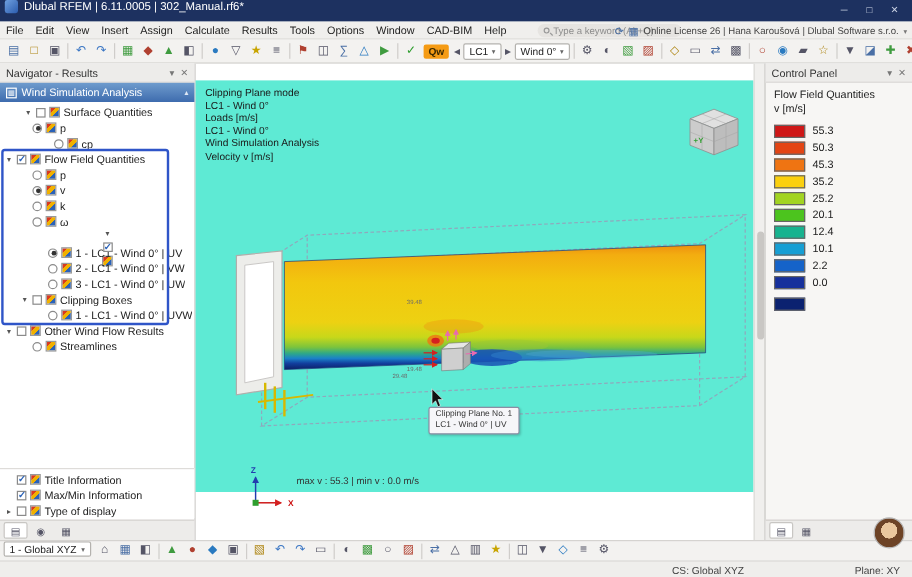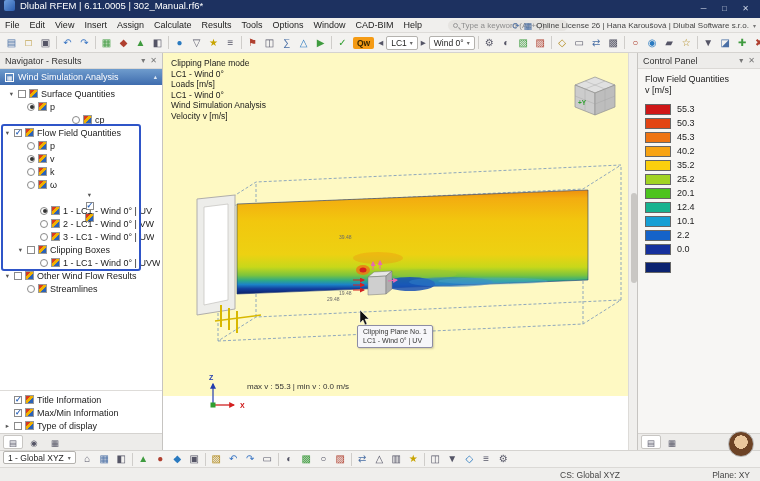--- a/index.html
+++ b/index.html
@@ -43,21 +43,21 @@
 .cb.on::after{content:"\2713";position:absolute;left:0;top:-2px;font-size:8px;color:#2a62b8;font-weight:bold}
 .rb.on::after{content:"";position:absolute;left:1.5px;top:1.5px;width:4px;height:4px;border-radius:50%;background:#333}
 .ti{width:9px;height:9px;flex:none;border:1px solid #999;background:linear-gradient(135deg,#d83a20 0 30%,#f0b000 30% 62%,#2a62b8 62% 100%)}
 .tlabel{overflow:hidden}
 #tree-highlight{position:absolute;left:1px;top:71px;width:140px;height:147px;border:2px solid #2f55c8;border-radius:3px;pointer-events:none}
 #nav-footer{position:absolute;left:0;right:0;bottom:18px;border-top:1px solid #dedcd9;padding-top:2px;background:#fff}
 #nav-tabs,#cp-tabs{position:absolute;left:0;right:0;bottom:0;height:17px;background:#edecea;border-top:1px solid #d5d3d0;display:flex;align-items:center;padding-left:3px;gap:1px}
 .ptab{width:20px;height:14px;line-height:14px;text-align:center;font-size:8.5px;color:#556;border:1px solid transparent}
 .ptab.active{background:#fff;border-color:#c8c6c3;border-radius:2px}
 
-#viewport{position:absolute;left:163px;top:53px;width:465px;height:343px;background:#fef9c3}
+#viewport{position:absolute;left:163px;top:67px;width:465px;height:343px;background:#5eead4}
 #scene{position:absolute;left:0;top:0;width:465px;height:397px}
 #vp-info{position:absolute;left:8px;top:5px;font-size:8.5px;line-height:10.5px;color:#1a1a1a}
 #vp-status{position:absolute;left:84px;bottom:5px;font-size:8px;color:#333}
 #vp-tooltip{position:absolute;left:194px;top:272px;background:#f6f6f9;border:1px solid #8d8da4;border-radius:2px;padding:2px 5px;font-size:7px;line-height:8.5px;color:#333;box-shadow:1px 1px 2px rgba(0,0,0,.18)}
 .pl{font-size:5px;fill:#6a6a6a}
 #vscroll{position:absolute;left:628px;top:53px;width:9px;height:397px;background:#f0efed;border-left:1px solid #dddbd8}
 #vthumb{position:absolute;left:1.5px;top:140px;width:6px;height:90px;background:#c9c7c4;border-radius:3px}
 
 #controlpanel{position:absolute;left:637px;top:53px;width:123px;height:397px;background:#f7f6f4;border-left:1px solid #c6c4c1}
 #cp-content{padding:5px 7px;font-size:9px;line-height:11px}
@@ -186,33 +186,33 @@
         <span>▾</span>
         <span>✕</span>
       </span>
     </div>
     <div id="wsa-bar">
       <span class="wsa-icon">▦</span>
       <span>Wind Simulation Analysis</span>
       <span id="wsa-caret">▴</span>
     </div>
     <div id="tree">
-        <div class="tree-row" style="padding-left: 8px;">
+        <div class="tree-row" style="padding-left: 20px;">
           <span class="caret">▾</span>
           <span class="cb"></span>
           <span class="ti"></span>
           <span class="tlabel">Surface Quantities</span>
         </div>
         <div class="tree-row" style="padding-left: 17px;">
           <span class="caret"></span>
           <span class="rb on"></span>
           <span class="ti"></span>
           <span class="tlabel">p</span>
         </div>
-        <div class="tree-row" style="padding-left: 35px; margin-left: 27px;">
+        <div class="tree-row" style="padding-left: 35px;">
           <span class="caret"></span>
           <span class="rb"></span>
           <span class="ti"></span>
           <span class="tlabel">cp</span>
         </div>
         <div class="tree-row" style="padding-left: 4px;">
           <span class="caret">▾</span>
           <span class="cb on"></span>
           <span class="ti"></span>
           <span class="tlabel">Flow Field Quantities</span>
@@ -461,24 +461,20 @@
           </div>
           <div class="scale-row">
             <span class="swatch" style="background: rgb(227, 68, 19);"></span>
             <span class="sval">50.3</span>
           </div>
           <div class="scale-row">
             <span class="swatch" style="background: rgb(239, 116, 18);"></span>
             <span class="sval">45.3</span>
           </div>
           <div class="scale-row">
-            <span class="swatch" style="background: rgb(247, 163, 19);"></span>
-            <span class="sval">40.2</span>
-          </div>
-          <div class="scale-row">
             <span class="swatch" style="background: rgb(251, 208, 14);"></span>
             <span class="sval">35.2</span>
           </div>
           <div class="scale-row">
             <span class="swatch" style="background: rgb(162, 212, 34);"></span>
             <span class="sval">25.2</span>
           </div>
           <div class="scale-row">
             <span class="swatch" style="background: rgb(76, 196, 30);"></span>
             <span class="sval">20.1</span>

